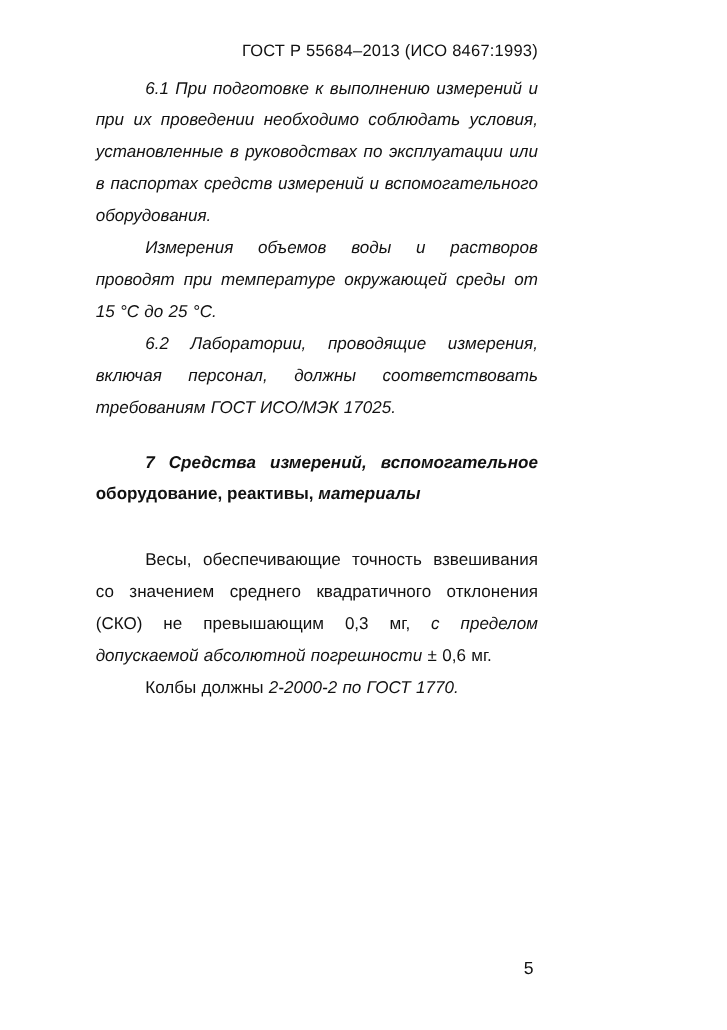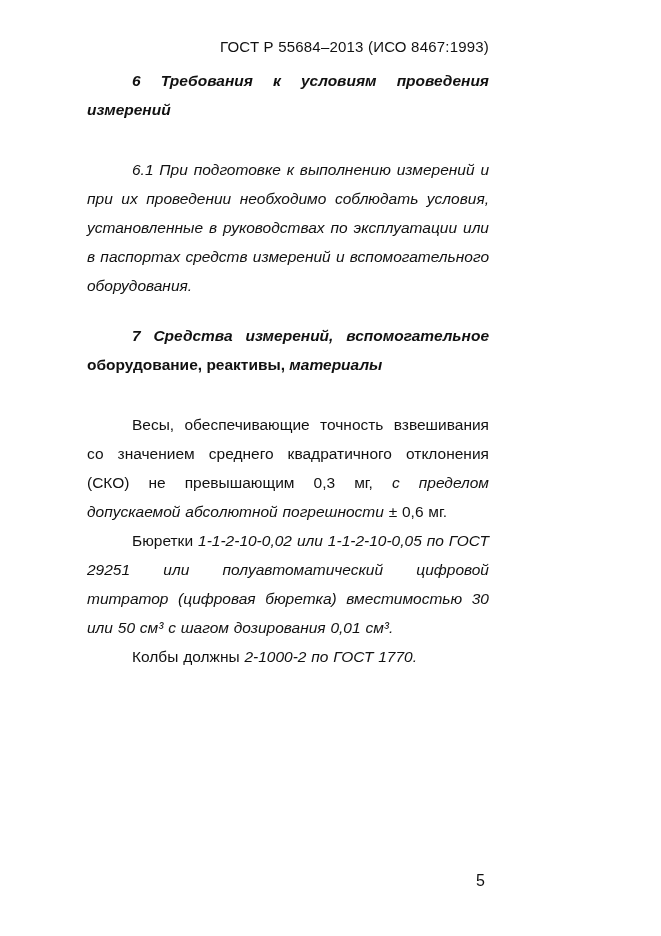--- a/index.html
+++ b/index.html
@@ -59,23 +59,23 @@
     font-style: normal;
   }
 </style>
 </head>
 <body>
 
 <div class="page">
   <div class="doc-header">ГОСТ Р 55684–2013 (ИСО 8467:1993)</div>
 
   <div id="content">
-      <h2 class="heading"><span class="run-bi">6  Требования к условиям проведения измерений</span></h2>
       <p class="para"><span class="run-i">6.1 При подготовке к выполнению измерений и при их проведении необходимо соблюдать условия, установленные в руководствах по эксплуатации или в паспортах средств измерений и вспомогательного оборудования.</span></p>
+      <p class="para"><span class="run-i">Измерения объемов воды и растворов проводят при температуре окружающей среды от 15 °С до 25 °С.</span></p>
+      <p class="para"><span class="run-i">6.2 Лаборатории, проводящие измерения, включая  персонал, должны соответствовать требованиям ГОСТ ИСО/МЭК 17025.</span></p>
       <h2 class="heading"><span class="run-bi">7  Средства измерений, вспомогательное </span><span class="run-b">оборудование, реактивы, </span><span class="run-bi">материалы</span></h2>
       <p class="para"><span class="run-r">Весы, обеспечивающие точность взвешивания со значением среднего квадратичного отклонения (СКО) не превышающим 0,3 мг, </span><span class="run-i">с пределом допускаемой абсолютной погрешности</span><span class="run-r"> ±  0,6 мг.</span></p>
-      <p class="para"><span class="run-r">Бюретки </span><span class="run-i">1-1-2-10-0,02 или 1-1-2-10-0,05 по ГОСТ 29251 или полуавтоматический цифровой титратор (цифровая бюретка) вместимостью 30 или 50 см³ с шагом дозирования 0,01 см³.</span></p>
-      <p class="para"><span class="run-r">Колбы должны  </span><span class="run-i">2-1000-2 по ГОСТ 1770.</span></p>
+      <p class="para"><span class="run-r">Колбы должны  </span><span class="run-i">2-2000-2 по ГОСТ 1770.</span></p>
       <p class="para"></p>
     </div>
 
   <div class="page-number">5</div>
 </div>
 
 </body></html>

